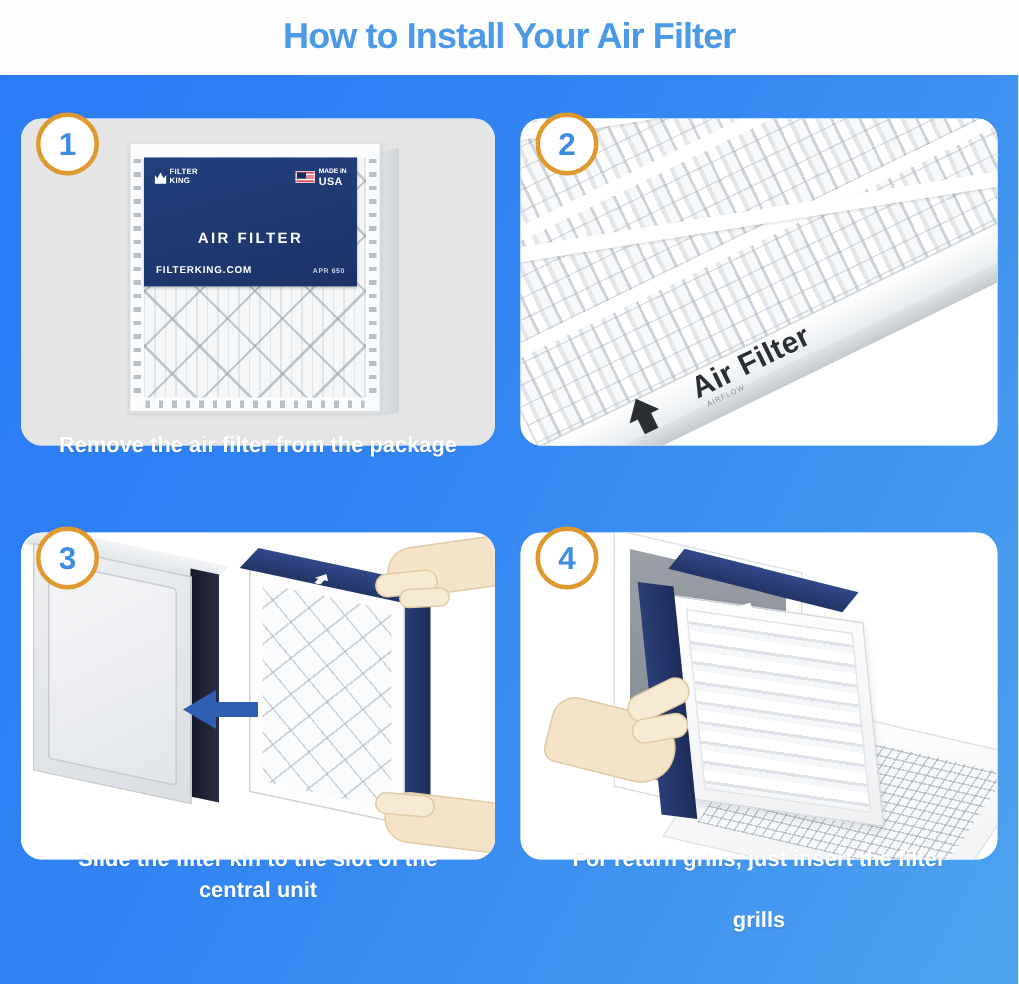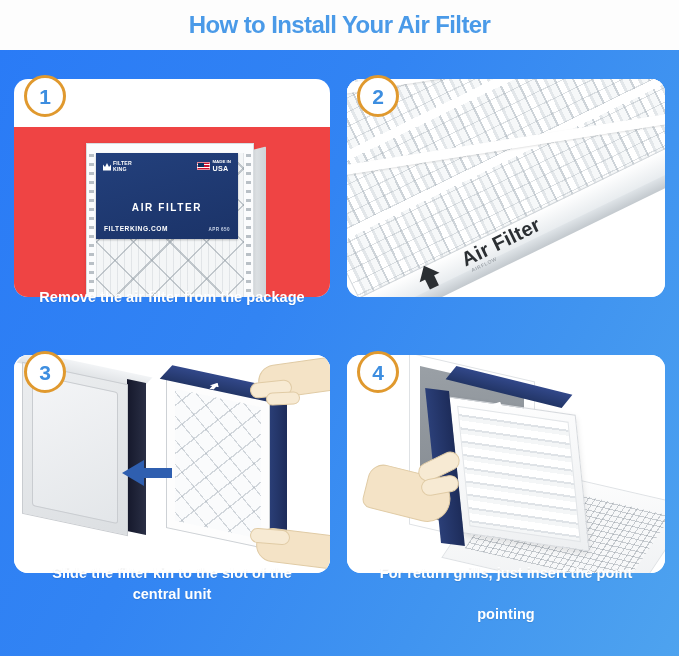--- a/index.html
+++ b/index.html
@@ -69,21 +69,21 @@
     text-align:center;
     color:#ffffff;
     font-size:14.5px;font-weight:bold;
     line-height:1.42;
     letter-spacing:0.05px;
     text-shadow:0 1px 1px rgba(0,0,0,0.10);
     padding:0 6px;box-sizing:border-box;
   }
 
   
-  .c1-stage{position:absolute;left:0;top:0;width:100%;height:100%;background:#ef4444;margin-top:48px;}
+  .c1-stage{position:absolute;left:0;top:0;width:100%;height:100%;background:#e5e5e5;}
   .c1-filter{
     position:absolute;left:72px;top:16px;width:178px;height:182px;
   }
   
   .c1-side{
     position:absolute;left:160px;top:6px;width:20px;height:176px;
     background:linear-gradient(90deg,#e9ecee,#cfd4d8);
     transform:skewY(-14deg);
     border-radius:1px;
   }
@@ -560,20 +560,20 @@
           <div class="c4-mark"></div>
           <div class="c4-hand">
             <div class="c4-palm"></div>
             <div class="c4-thumb"></div>
             <div class="c4-fing"></div>
           </div>
         </div>
       </div>
       <div class="badge">4</div>
       <div class="caption">
-        <span>For return grills, just insert the point</span><br>
+        <span>For return grills, just insert the filter</span><br>
         <br>
-        <span>pointing</span>
+        <span>grills</span>
       </div>
     </div>
 
   </div>
 </div>
 
 </body></html>

